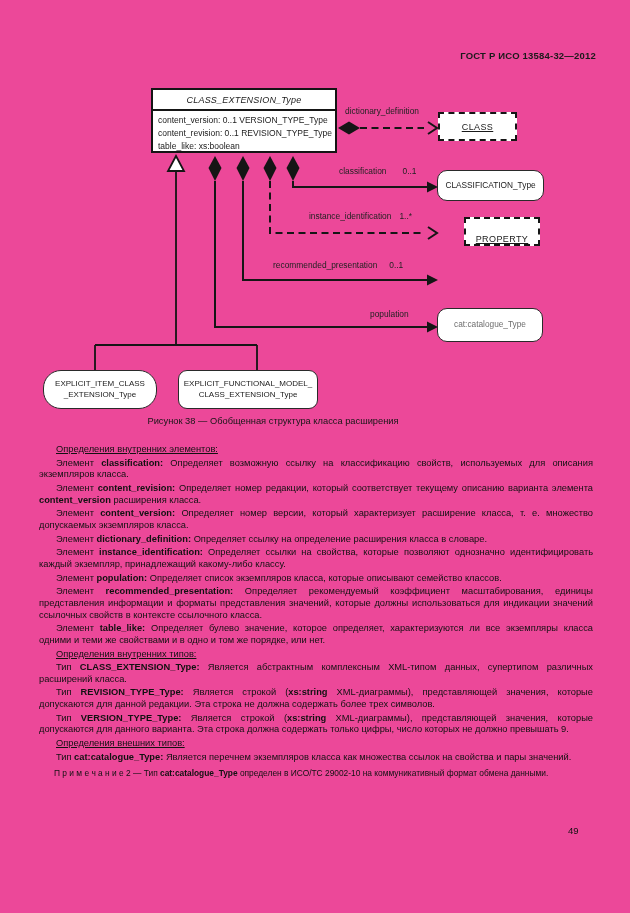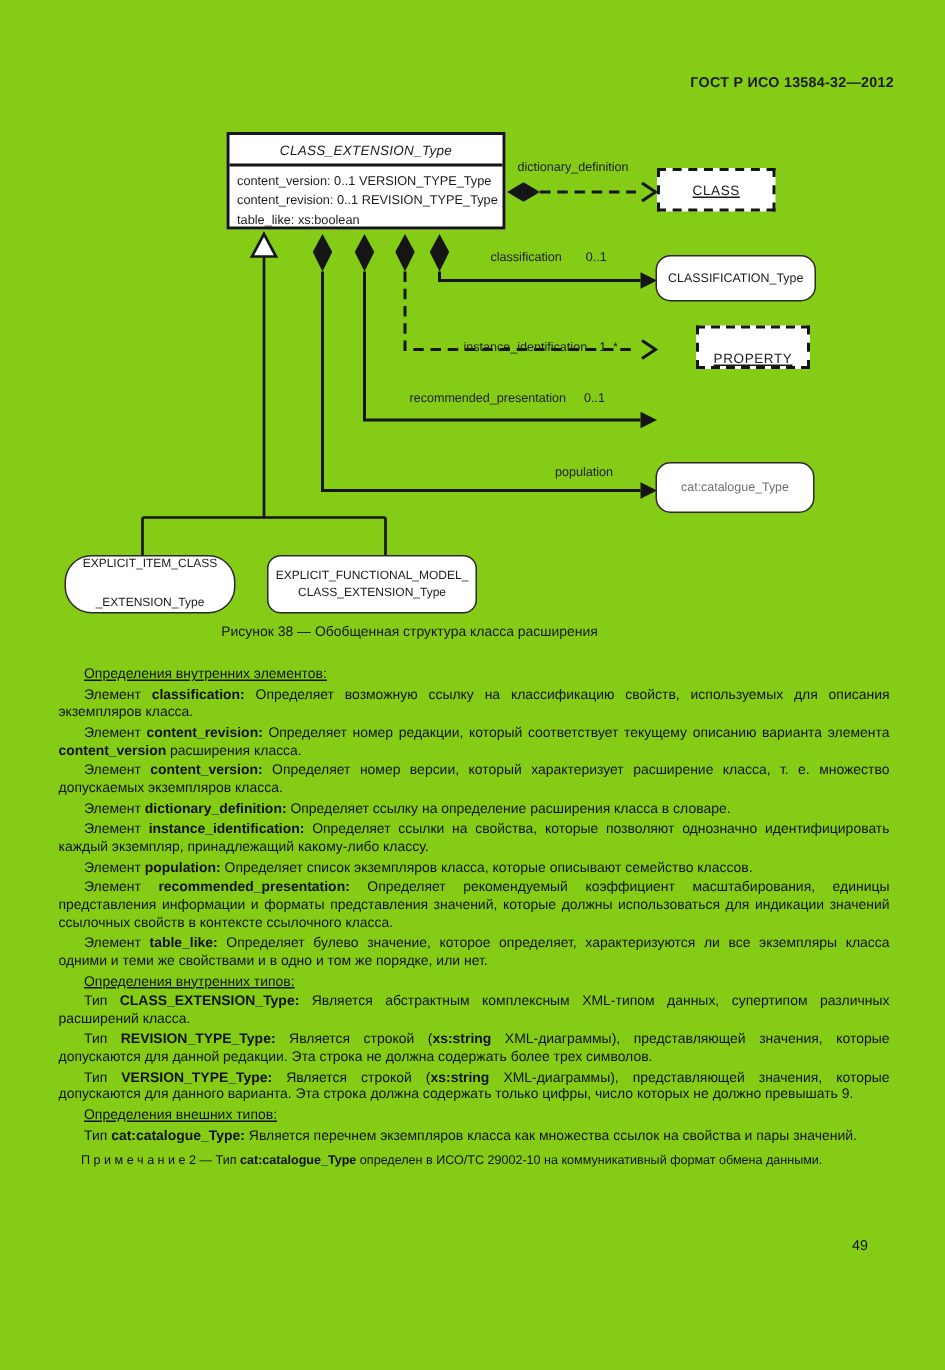--- a/index.html
+++ b/index.html
@@ -1,17 +1,17 @@
 <!DOCTYPE html>
 <html><head>
 <meta charset="utf-8">
 <style>
   html,body{margin:0;padding:0;background:#e8e8e8;}
   #page{
-    position:relative;width:630px;height:913px;background:#84cc16;
+    position:relative;width:630px;height:913px;background:#ec4899;
     font-family:"Liberation Sans",sans-serif;color:#1a1a1a;overflow:hidden;
     margin:0 auto;
   }
   
   #doc-header{position:absolute;top:50px;right:34px;font-size:9.5px;font-weight:bold;letter-spacing:.2px;}
   
   #connector-svg{position:absolute;left:0;top:0;z-index:1;}
   .dbox{position:absolute;background:#fff;box-sizing:border-box;z-index:2;}
   #main-class-box{left:151px;top:88px;width:186px;height:65px;border:2.5px solid #151515;}
   #main-class-title{height:19px;line-height:20px;border-bottom:2px solid #151515;
@@ -20,26 +20,26 @@
   .attr-line{font-size:8.5px;line-height:13.2px;white-space:nowrap;}
   .dashedbox{border:2px dashed #151515;display:flex;align-items:center;justify-content:center;
     font-size:9px;letter-spacing:.4px;text-decoration:underline;}
   #class-box{left:438px;top:112px;width:79px;height:29px;}
   #property-box{left:464px;top:217px;width:76px;height:29px;align-items:flex-end;}
   .roundbox{border:1.5px solid #2a2a2a;border-radius:10px;display:flex;flex-direction:column;
     align-items:center;justify-content:center;font-size:8.3px;line-height:1.35;text-align:center;}
   #classification-box{left:437px;top:170px;width:107px;height:31px;}
   #recommended-box{left:437px;top:262px;width:106px;height:35px;}
   #catalogue-box{left:437px;top:308px;width:106px;height:34px;color:#6e6e6e;}
-  #explicit-item-box{left:43px;top:370px;width:114px;height:39px;border-radius:18px;font-size:8px;justify-content:space-between;}
+  #explicit-item-box{left:43px;top:370px;width:114px;height:39px;border-radius:18px;font-size:8px;}
   #explicit-functional-box{left:178px;top:370px;width:140px;height:39px;border-radius:9px;font-size:8px;}
   .assoc-label{position:absolute;z-index:2;font-size:8.4px;white-space:nowrap;color:#222;}
   #lbl-dictionary{left:345px;top:106px;}
-  #lbl-classification{left:327px;top:166px;}
-  #lbl-instance{left:309px;top:226px;}
+  #lbl-classification{left:339px;top:166px;}
+  #lbl-instance{left:309px;top:211px;}
   #lbl-recommended{left:273px;top:260px;}
   #lbl-population{left:370px;top:309px;}
   .card{display:inline-block;}
   #lbl-classification .card{margin-left:16px;}
   #lbl-instance .card{margin-left:8px;}
   #lbl-recommended .card{margin-left:12px;}
   #figure-caption{position:absolute;left:0;top:416px;width:546px;text-align:center;font-size:9.3px;color:#161616;}
   
   #text-block{position:absolute;left:37px;top:442px;width:558px;font-size:9.3px;line-height:11.65px;
     text-align:justify;color:#111;}

